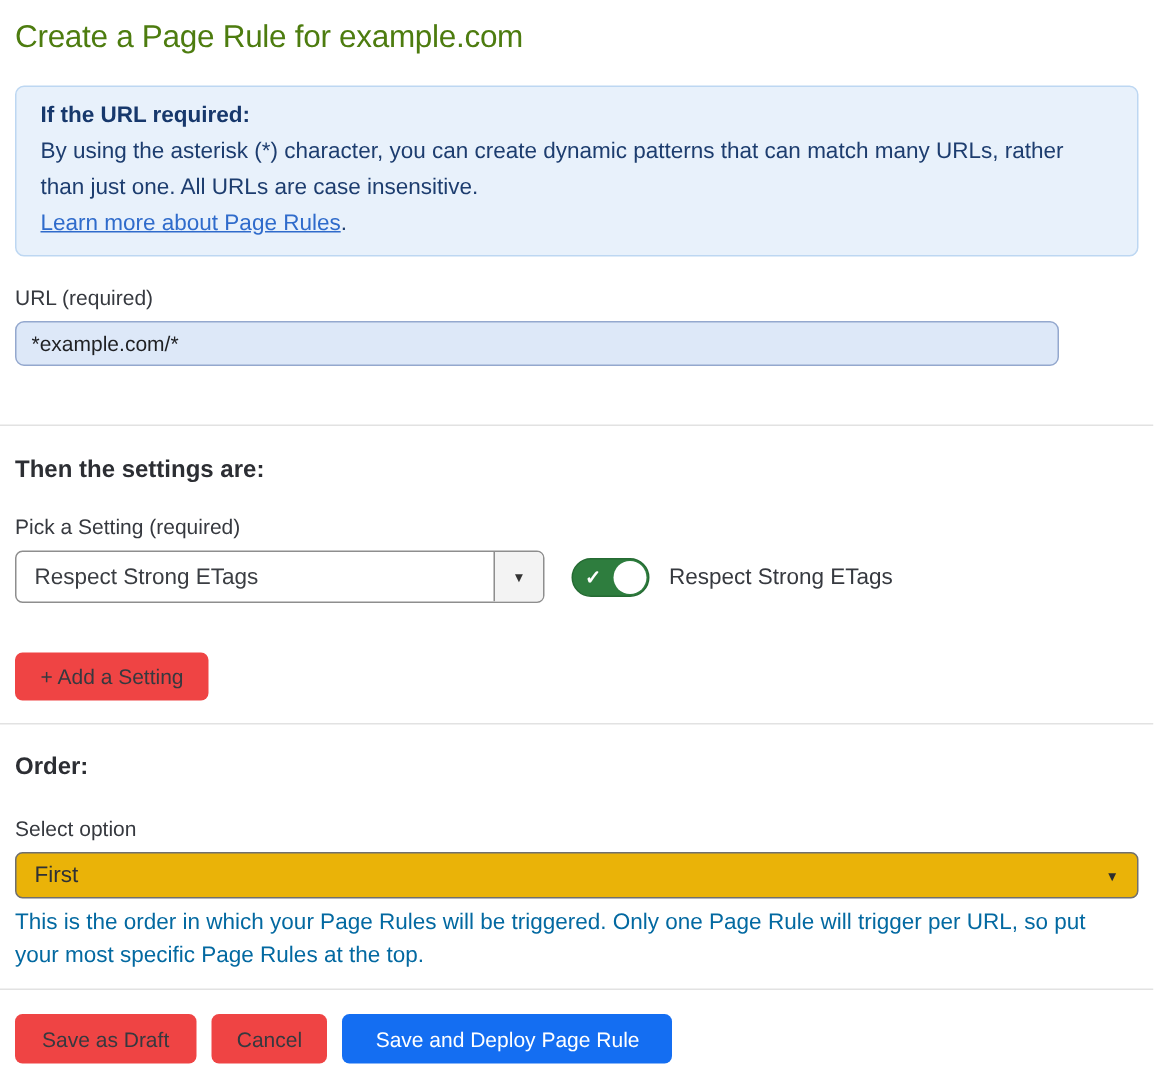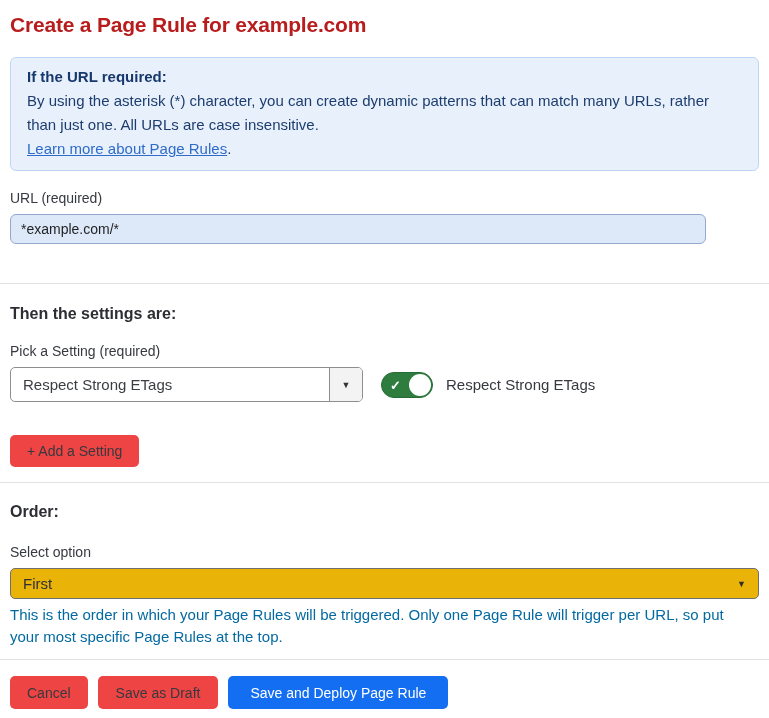--- a/index.html
+++ b/index.html
@@ -7,22 +7,22 @@
   body {
     background: #ffffff;
     font-family: "Liberation Sans", sans-serif;
     color: #36393f;
     overflow: hidden;
   }
   .container { padding: 12px 10px 0; }
 
   .page-title {
     font-size: 21px;
-    font-weight: 700;
-    color: #b91c1c;
+    font-weight: 400;
+    color: #4d7c0f;
     letter-spacing: -0.2px;
     line-height: 26px;
   }
 
   .info-box {
     margin-top: 19px;
     background: #e8f1fb;
     border: 1px solid #bdd7f2;
     border-radius: 6px;
     padding: 7px 16px 9px;
@@ -253,18 +253,18 @@
   <div class="order-select">
     <span>First</span>
     <span class="chevron-down">▼</span>
   </div>
 
   <p class="help-text">This is the order in which your Page Rules will be triggered. Only one Page Rule will trigger per URL, so put your most specific Page Rules at the top.</p>
 
   <hr class="divider divider-3">
 
   <div class="footer">
+    <button class="btn btn-gray save-draft-btn">Save as Draft</button>
     <button class="btn btn-gray cancel-btn">Cancel</button>
-    <button class="btn btn-gray save-draft-btn">Save as Draft</button>
     <button class="btn btn-blue save-deploy-btn">Save and Deploy Page Rule</button>
   </div>
 
 </div>
 
 </body></html>

